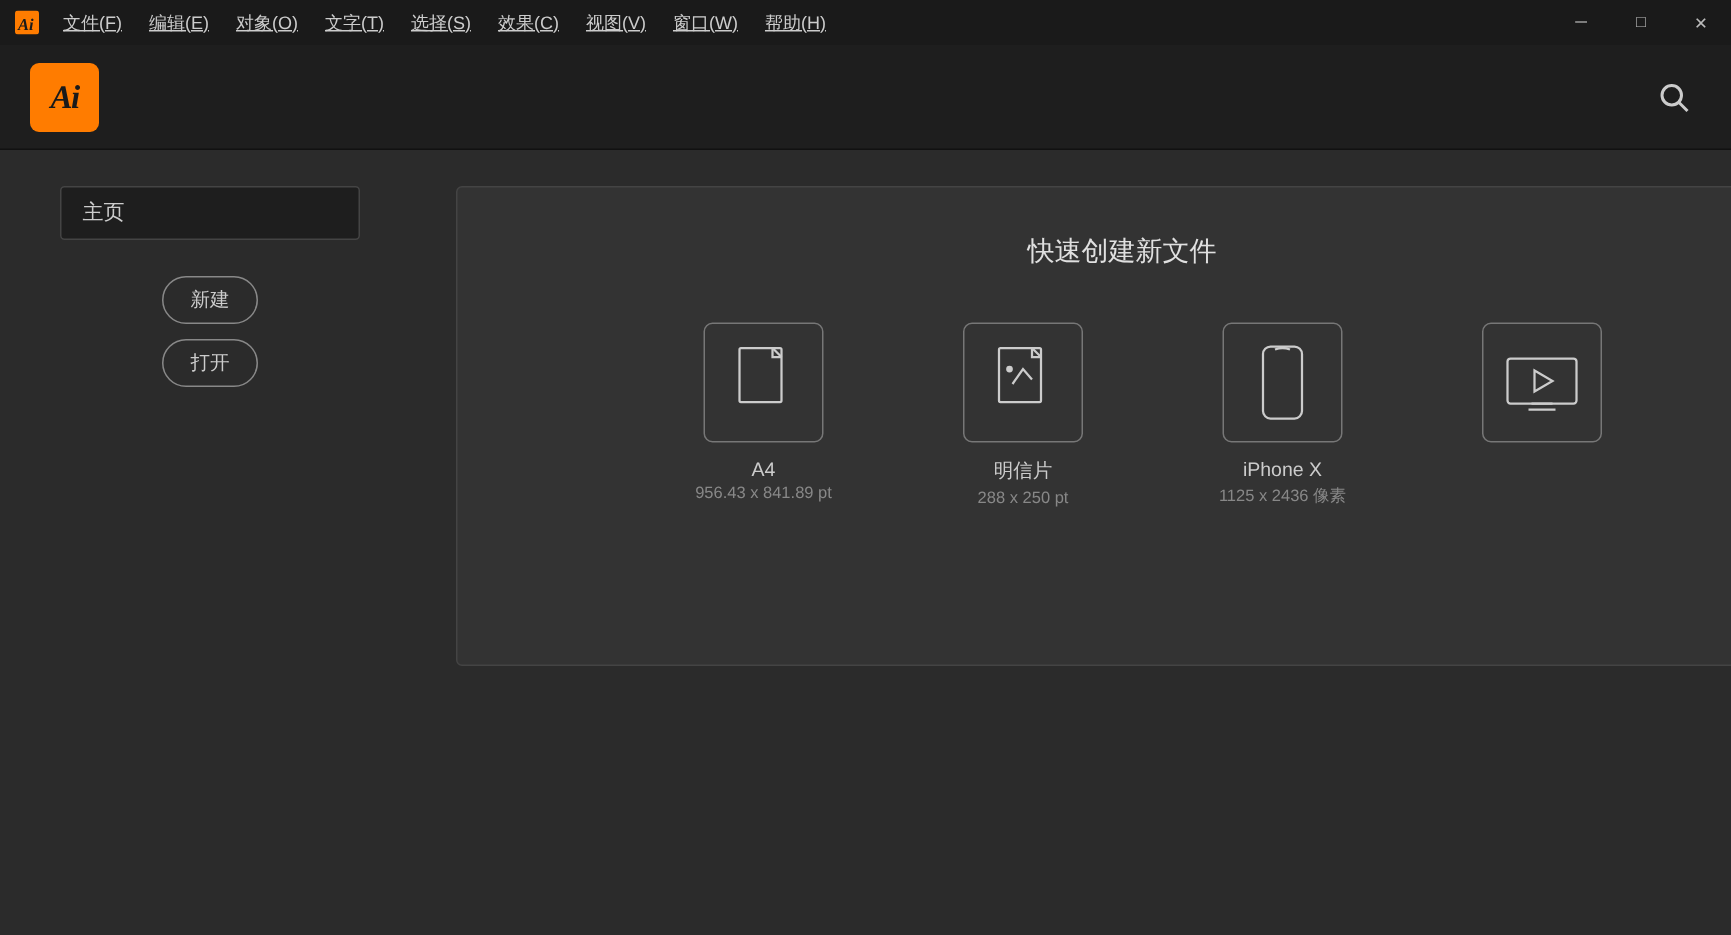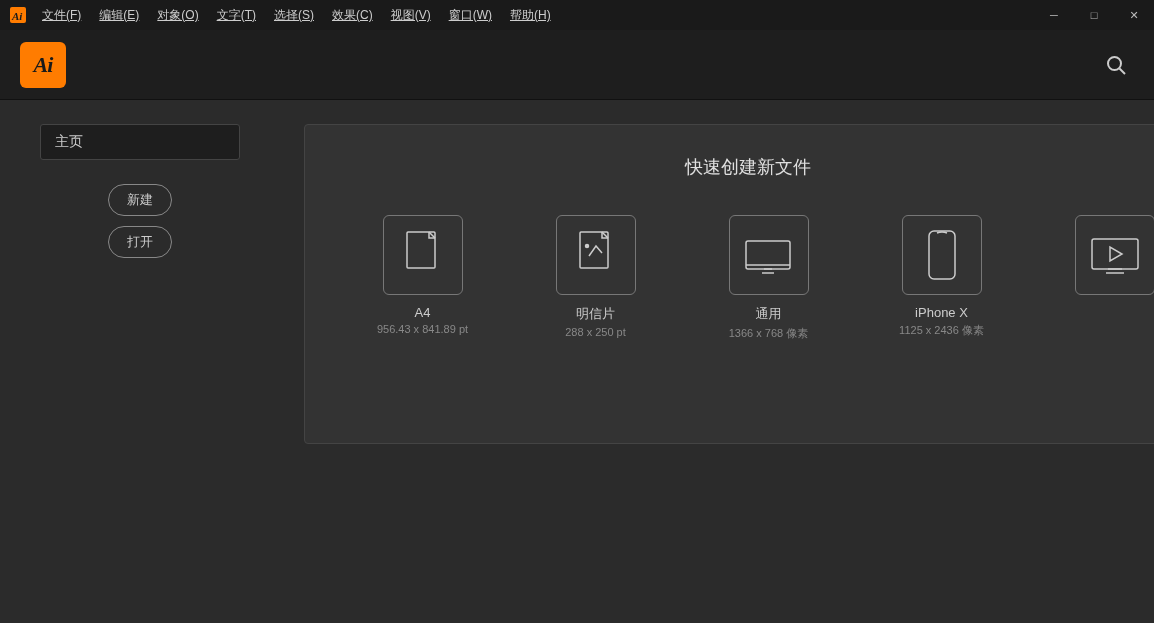--- a/index.html
+++ b/index.html
@@ -301,34 +301,20 @@
               <path d="M15 28 L22 18 L28 25" stroke="#ccc" stroke-width="1.5" fill="none"></path>
               <circle cx="13" cy="18" r="1.5" fill="#ccc"></circle>
             </svg>
           </div>
           <div class="template-info">
             <span class="template-name">明信片</span>
             <span class="template-size">288 x 250 pt</span>
           </div>
         </div>
 
-        <div class="template-item">
-          <div class="template-icon-box">
-            <svg width="54" height="44" viewBox="0 0 54 44">
-              <rect x="4" y="8" width="44" height="28" rx="2" stroke="#ccc" stroke-width="1.5" fill="none"></rect>
-              <line x1="4" y1="32" x2="48" y2="32" stroke="#ccc" stroke-width="1.5"></line>
-              <line x1="22" y1="36" x2="30" y2="36" stroke="#ccc" stroke-width="1.5"></line>
-              <line x1="20" y1="40" x2="32" y2="40" stroke="#ccc" stroke-width="1.5"></line>
-            </svg>
-          </div>
-          <div class="template-info">
-            <span class="template-name">通用</span>
-            <span class="template-size">1366 x 768 像素</span>
-          </div>
-        </div>
 
         <div class="template-item">
           <div class="template-icon-box">
             <svg width="34" height="56" viewBox="0 0 34 56">
               <rect x="4" y="4" width="26" height="48" rx="5" stroke="#ccc" stroke-width="1.5" fill="none"></rect>
               <path d="M12 6 Q17 4 22 6" stroke="#ccc" stroke-width="1.5" fill="none"></path>
             </svg>
           </div>
           <div class="template-info">
             <span class="template-name">iPhone X</span>

